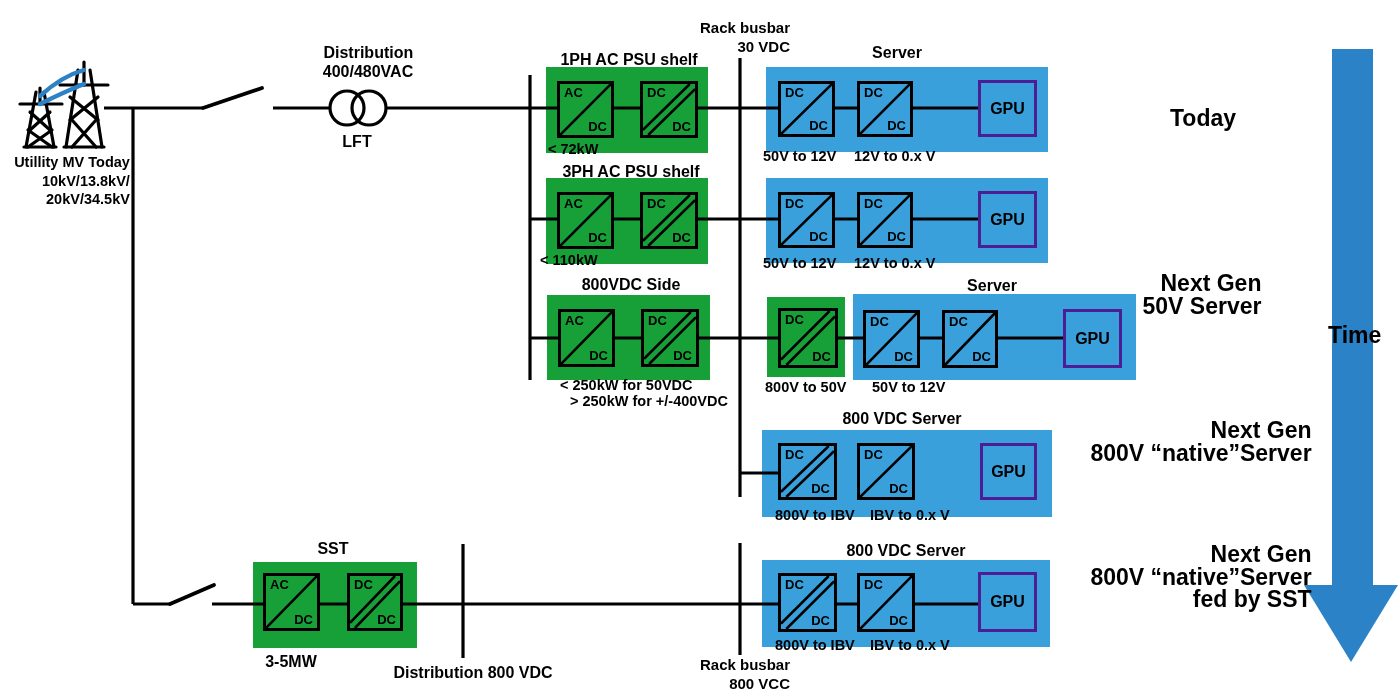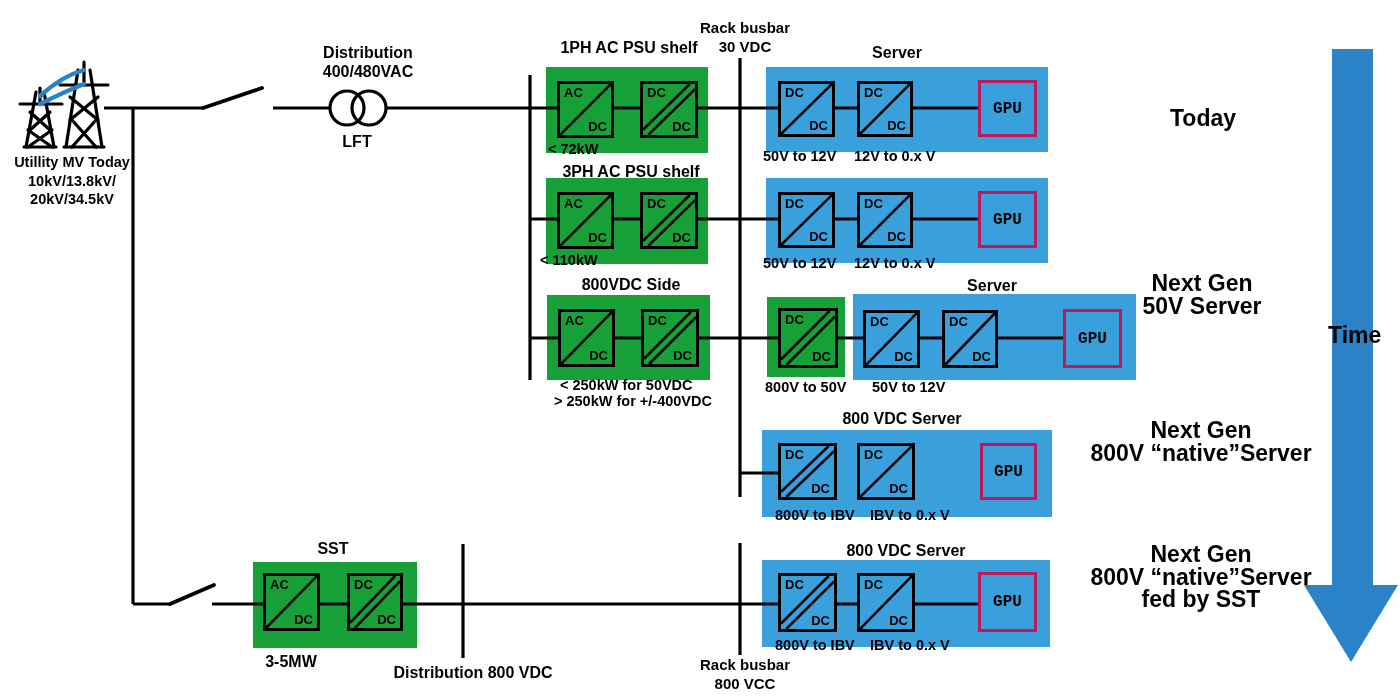--- a/index.html
+++ b/index.html
@@ -19,24 +19,24 @@
   .wires line{stroke:#000;stroke-width:3.2;}
   .wires .blade{stroke-width:3.8;stroke-linecap:round;}
   .wires .xfmr-fill{fill:#fff;stroke:none;}
   .wires .xfmr{fill:none;stroke:#000;stroke-width:3.2;}
   .tower{stroke:var(--accent);stroke-width:4.4;fill:none;stroke-linecap:round;}
   .conv{position:absolute;z-index:3;border:3px solid #000;box-sizing:border-box;font-weight:bold;font-size:13px;}
   .conv .diag{position:absolute;left:0;top:0;width:100%;height:100%;}
   .conv .diag line{stroke:#000;stroke-width:2.6;vector-effect:non-scaling-stroke;}
   .conv .tl{position:absolute;top:1px;left:4px;}
   .conv .br{position:absolute;bottom:1px;right:4px;}
-  .gpu{position:absolute;z-index:3;border:3px solid #be185d;box-sizing:border-box;
-       display:flex;align-items:center;justify-content:center;font-weight:bold;font-size:16px;font-family:Liberation Mono, monospace;}
+  .gpu{position:absolute;z-index:3;border:3px solid #4c1d95;box-sizing:border-box;
+       display:flex;align-items:center;justify-content:center;font-weight:bold;font-size:16px;}
   .lbl{position:absolute;z-index:4;font-weight:bold;white-space:nowrap;}
-  .c{transform:translateX(-50%);text-align:center;}
+  .c{transform:translateX(-50%);text-align:right;}
   .t16{font-size:16px;line-height:19px;}
   .t15{font-size:15px;line-height:19px;}
   .cap{font-size:14.5px;line-height:16px;}
   .right-lbl{font-size:23px;line-height:22.5px;}
   .util{font-size:14.5px;line-height:18.5px;}
   .shaft{position:absolute;z-index:1;}
   .arrowhead{position:absolute;z-index:1;width:0;height:0;
     border-left:47px solid transparent;border-right:47px solid transparent;
     border-top:77px solid var(--accent);}
 </style>
@@ -283,34 +283,34 @@
   <div class="lbl t15 c" style="left:745px;top:18px">
     <div>Rack busbar</div>
       <div>30 VDC</div>
   </div>
   <div class="lbl t15 c" style="left:745px;top:655px">
     <div>Rack busbar</div>
       <div>800 VCC</div>
   </div>
   <div class="lbl t16 c" style="left:473px;top:663px">Distribution 800 VDC</div>
 
-  <div class="lbl t16 c" style="left:629px;top:38px">1PH AC PSU shelf</div>
+  <div class="lbl t16 c" style="left:629px;top:50px">1PH AC PSU shelf</div>
   <div class="lbl t16 c" style="left:631px;top:162px">3PH AC PSU shelf</div>
   <div class="lbl t16 c" style="left:631px;top:275px">800VDC Side</div>
   <div class="lbl t16 c" style="left:897px;top:43px">Server</div>
   <div class="lbl t16 c" style="left:992px;top:276px">Server</div>
   <div class="lbl t16 c" style="left:902px;top:409px">800 VDC Server</div>
   <div class="lbl t16 c" style="left:906px;top:541px">800 VDC Server</div>
   <div class="lbl t16 c" style="left:333px;top:539px">SST</div>
   <div class="lbl t16 c" style="left:291px;top:652px">3-5MW</div>
 
   <div class="lbl cap" style="left:548px;top:141px">&lt; 72kW</div>
   <div class="lbl cap" style="left:540px;top:252px">&lt; 110kW</div>
   <div class="lbl cap" style="left:560px;top:377px">&lt; 250kW for 50VDC</div>
-  <div class="lbl cap" style="left:554px;top:393px">&gt; 250kW for +/-400VDC</div>
+  <div class="lbl cap" style="left:570px;top:393px">&gt; 250kW for +/-400VDC</div>
 
   <div class="lbl cap" style="left:763px;top:148px">50V to 12V</div>
   <div class="lbl cap" style="left:854px;top:148px">12V to 0.x V</div>
   <div class="lbl cap" style="left:763px;top:255px">50V to 12V</div>
   <div class="lbl cap" style="left:854px;top:255px">12V to 0.x V</div>
   <div class="lbl cap" style="left:765px;top:379px">800V to 50V</div>
   <div class="lbl cap" style="left:872px;top:379px">50V to 12V</div>
   <div class="lbl cap" style="left:775px;top:507px">800V to IBV</div>
   <div class="lbl cap" style="left:870px;top:507px">IBV to 0.x V</div>
   <div class="lbl cap" style="left:775px;top:637px">800V to IBV</div>

